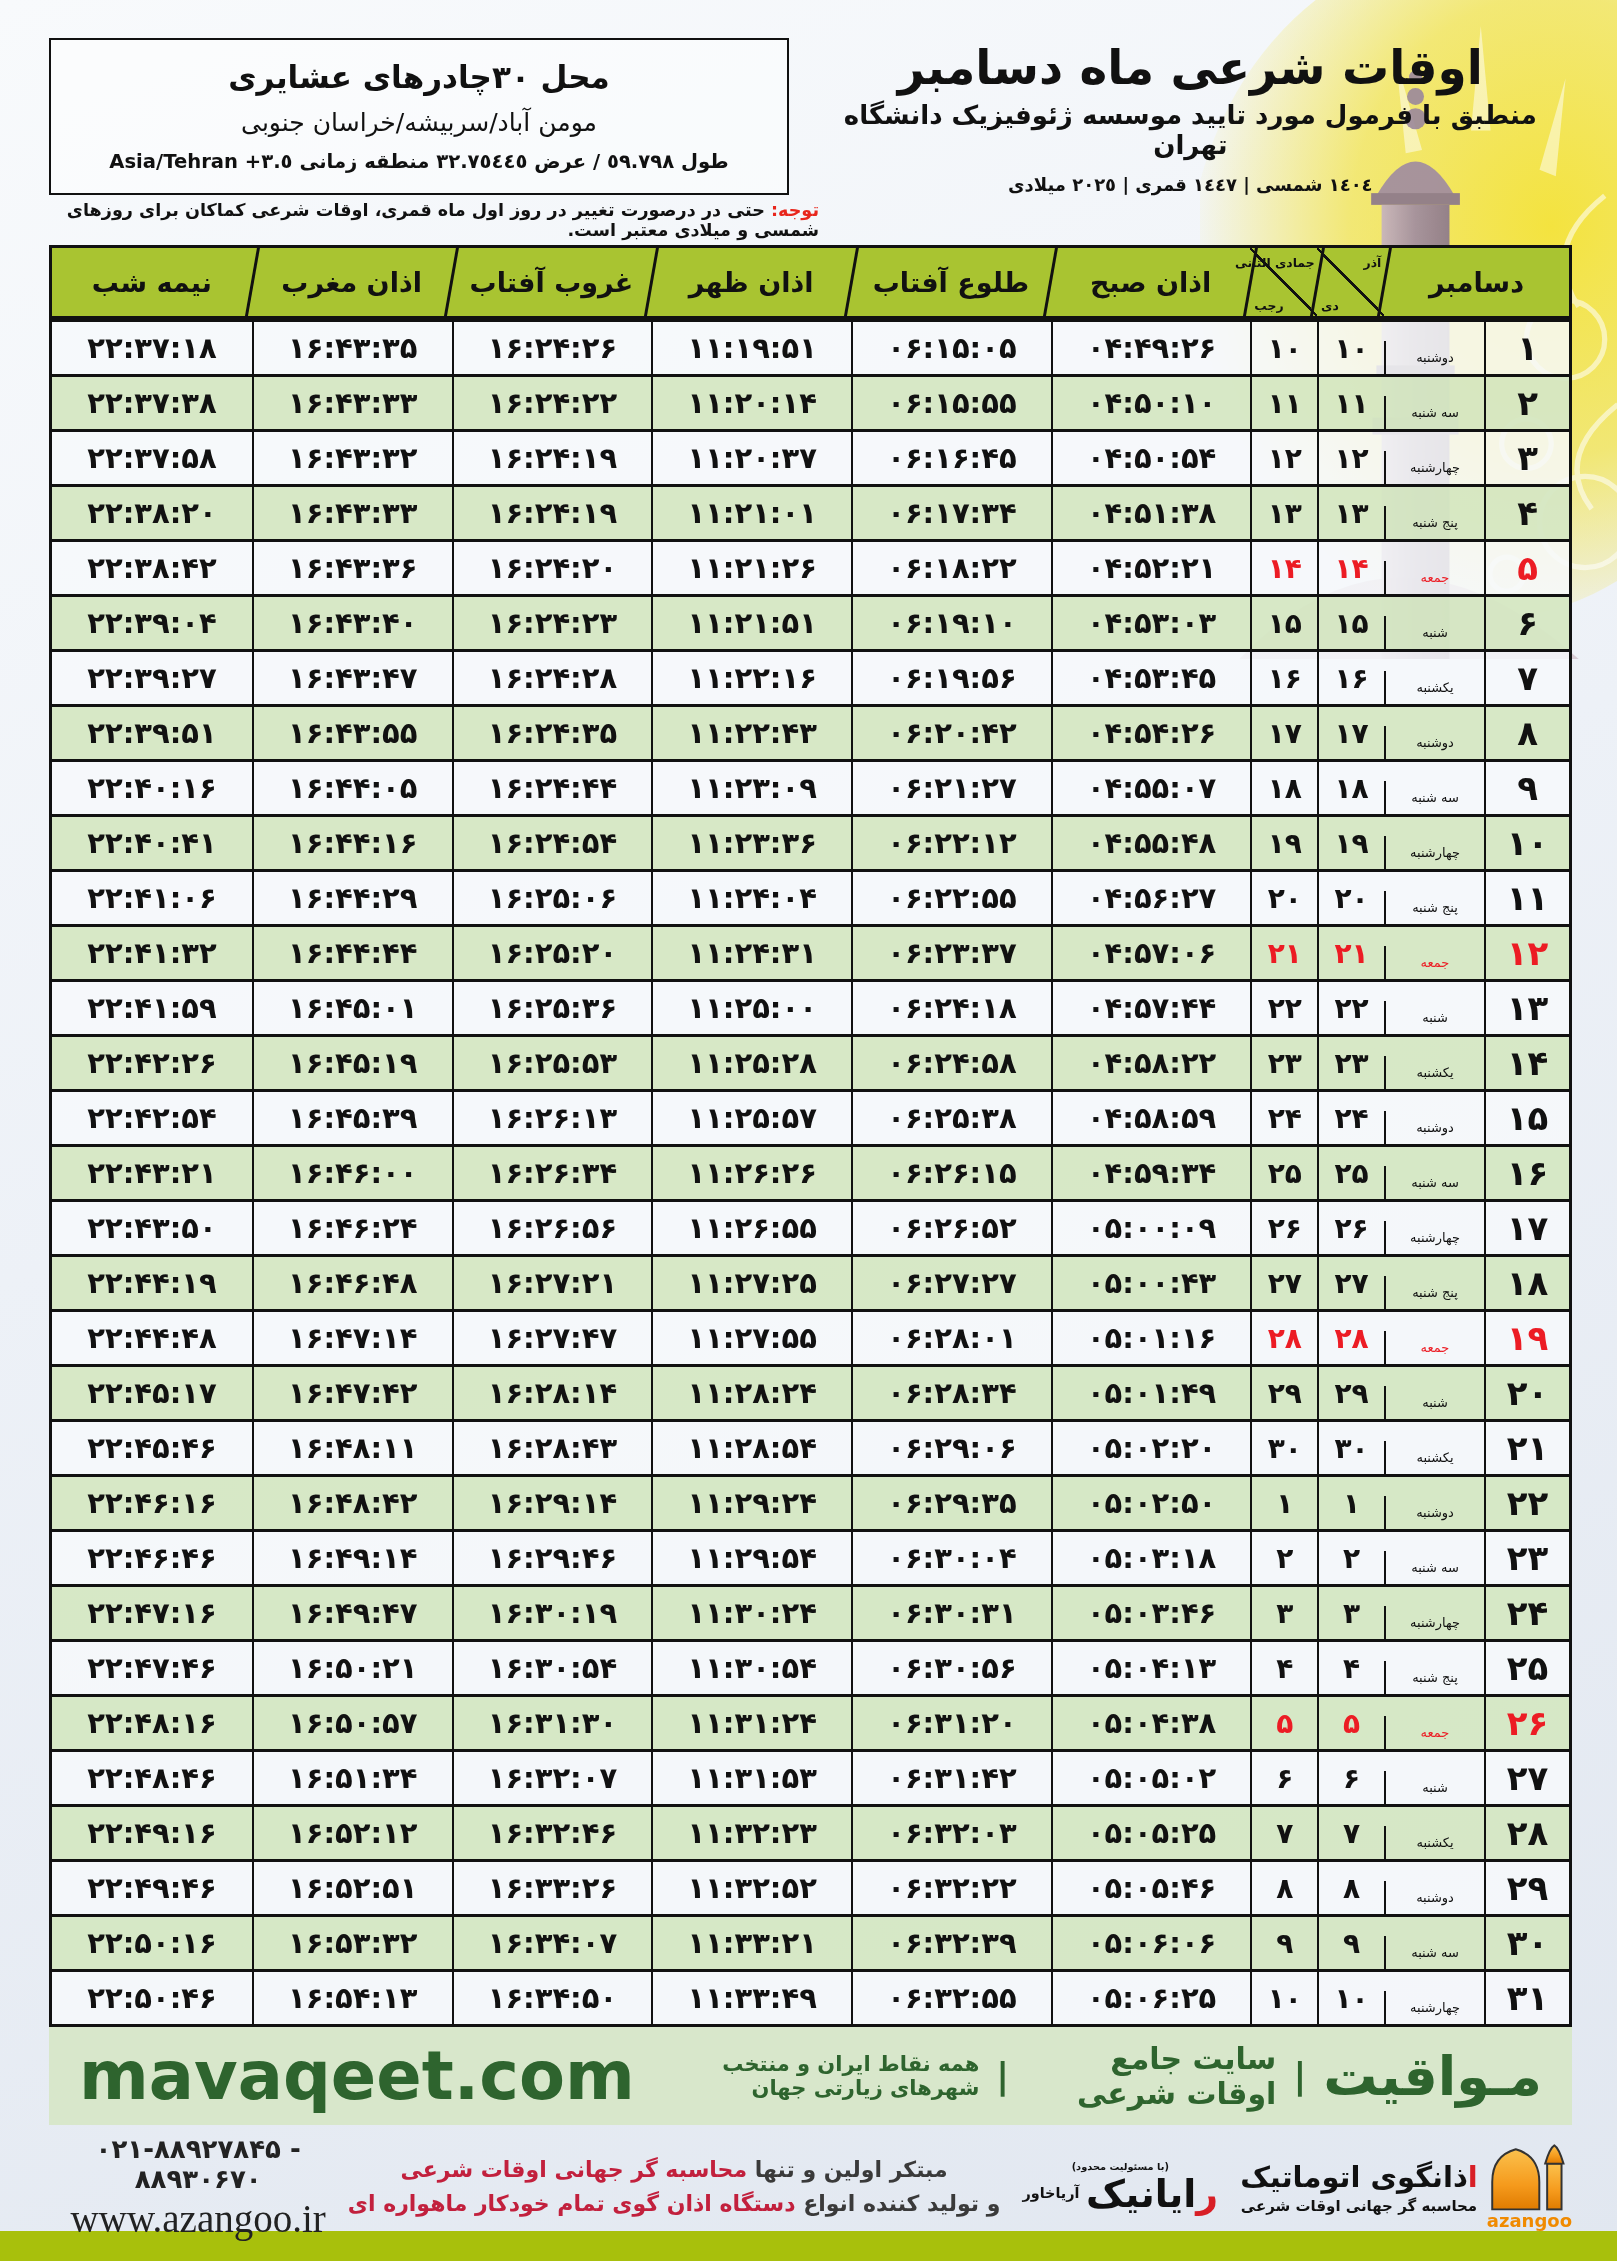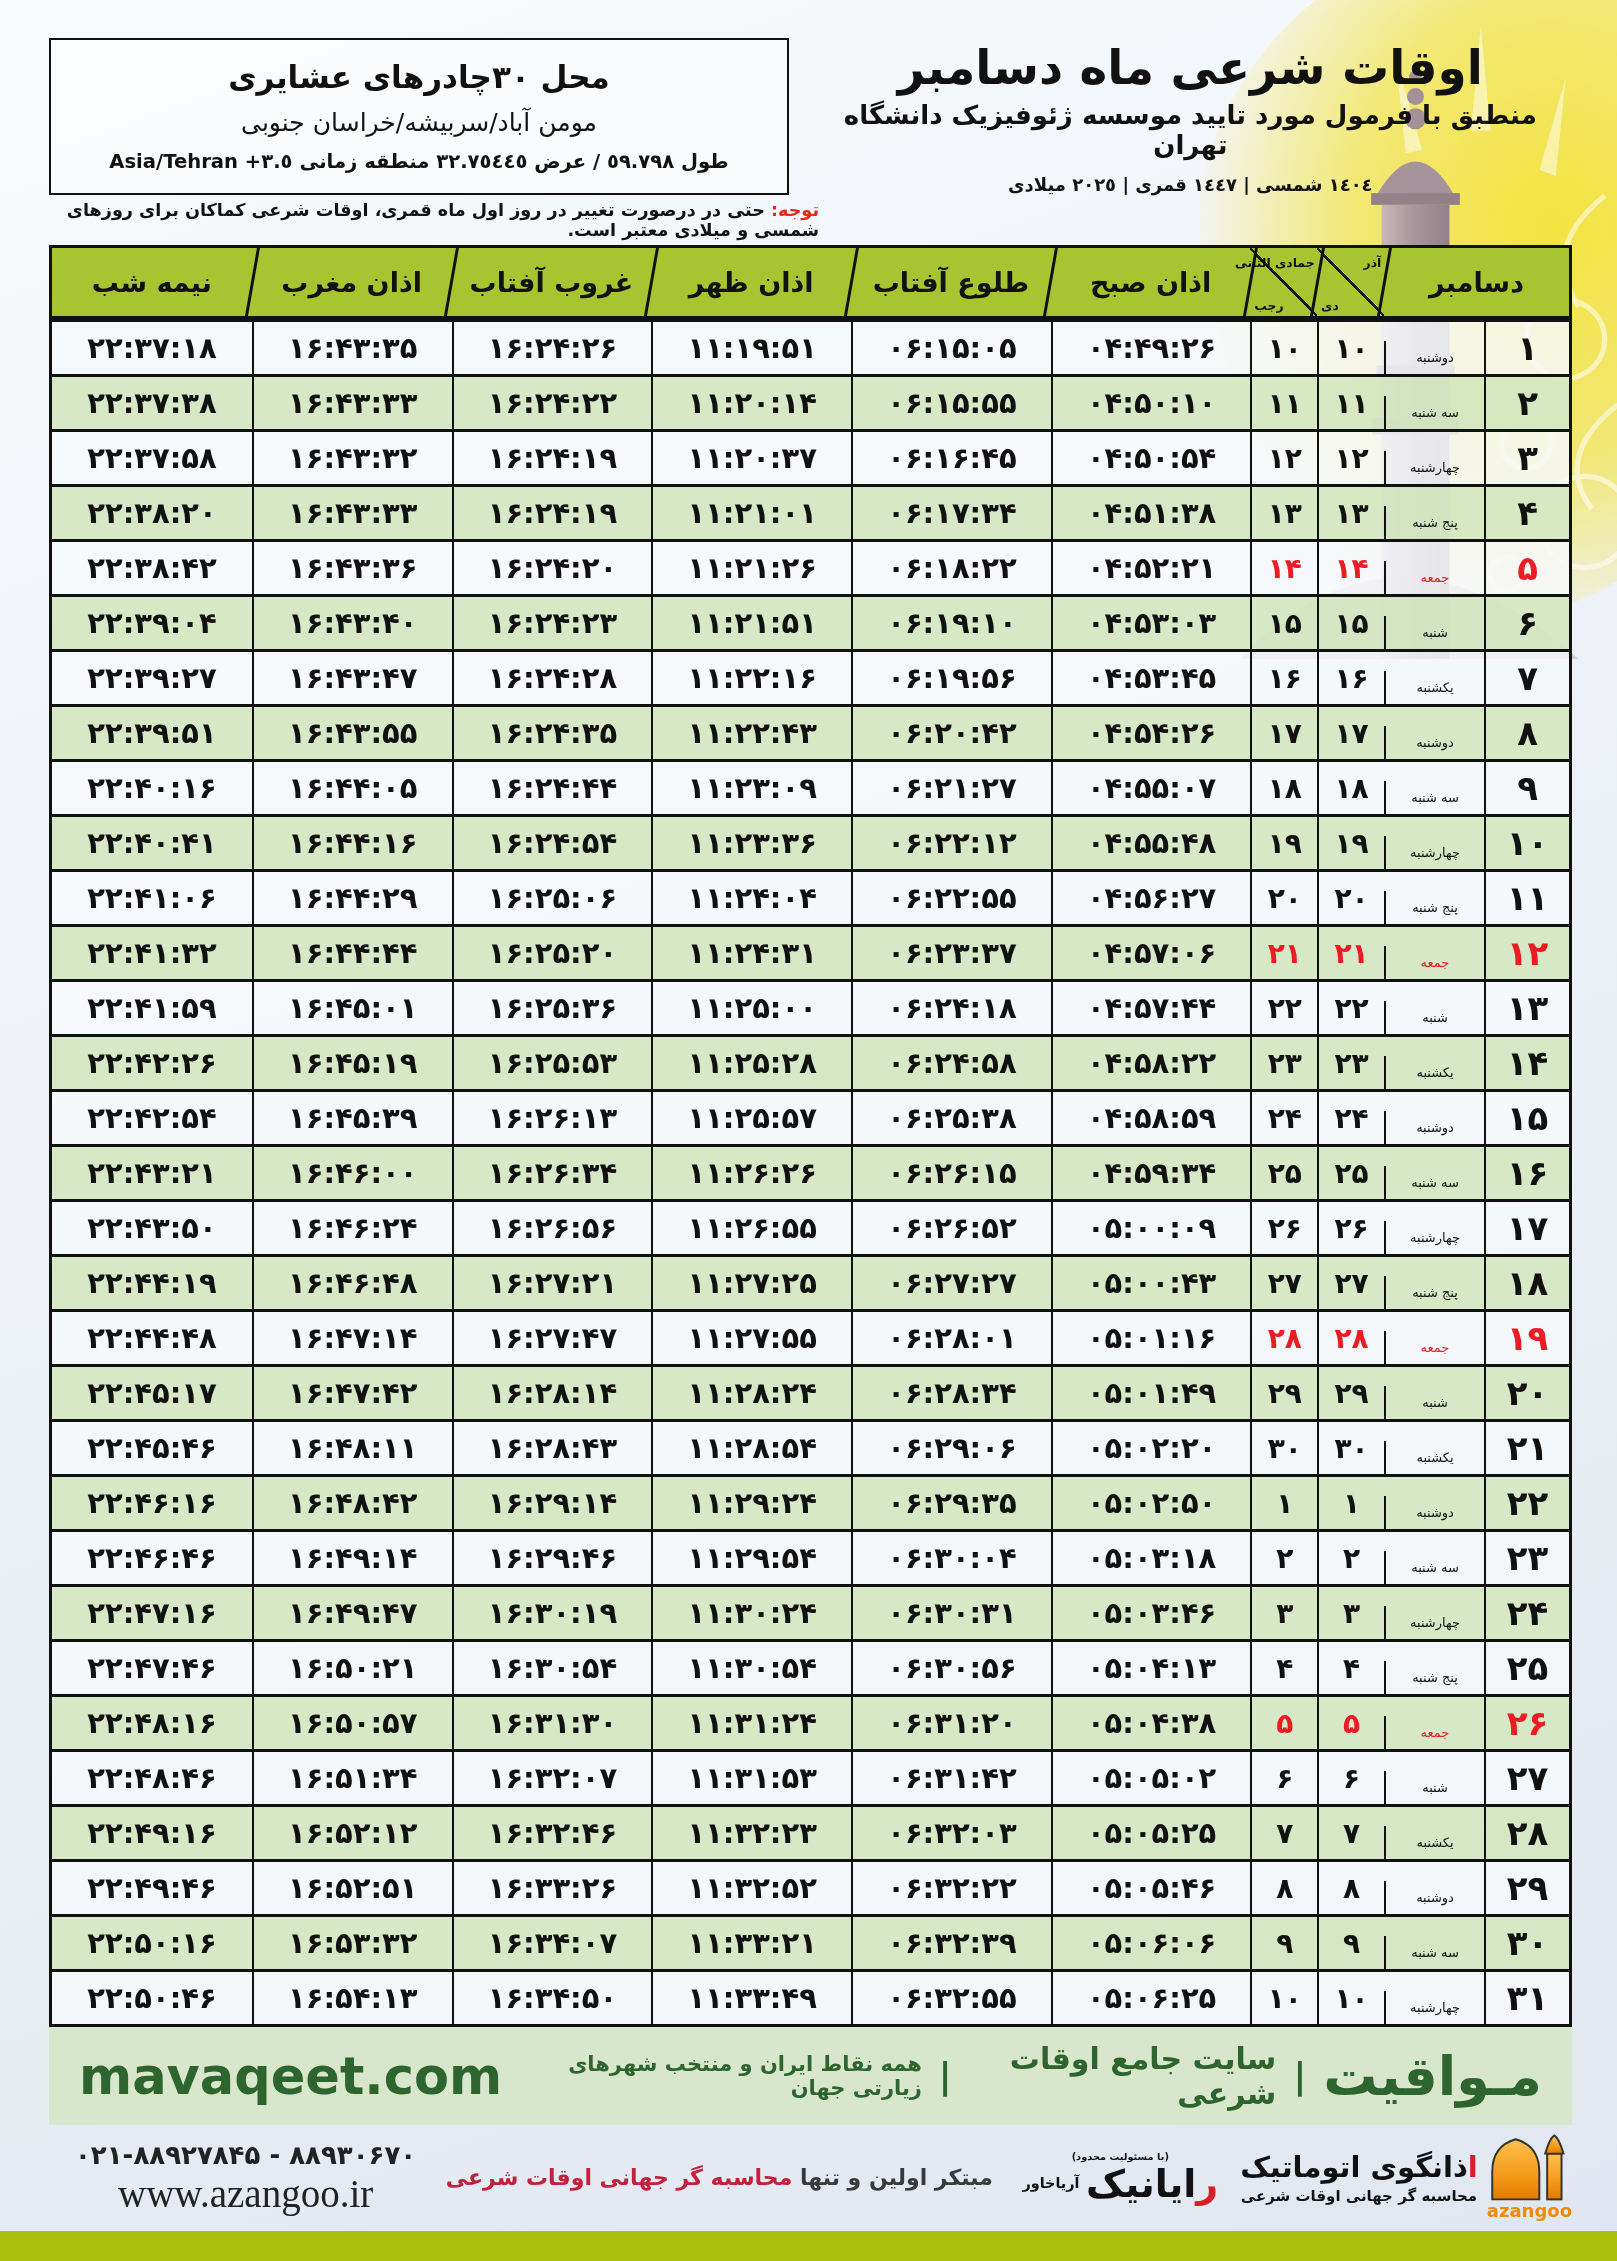--- a/index.html
+++ b/index.html
@@ -56,21 +56,21 @@
   .trow.friday .c-day,.trow.friday .c-wd,.trow.friday .c-nd{color:#ec1c24;}
 
   
   .mv{margin:0 46px 0 49px;height:98px;background:#d8e7cb;display:flex;align-items:center;
       padding:0 30px;gap:17px;box-sizing:border-box;}
   .mv *{color:#2e642e;}
   .mv-brand{font-size:54px;font-weight:bold;}
   .mv-sep{font-size:35px;font-weight:bold;}
   .mv-t1{font-size:30px;font-weight:bold;}
   .mv-t2{font-size:21px;font-weight:bold;}
-  .mv-url{margin-right:auto;direction:ltr;font-size:51px;font-weight:bold;text-align:right;}
+  .mv-url{margin-right:auto;direction:ltr;font-size:67px;font-weight:bold;text-align:right;}
 
   
   .bt{margin:9px 46px 0 49px;display:flex;align-items:center;gap:22px;}
   .az{display:flex;align-items:center;gap:9px;}
   .az-iconwrap{text-align:center;}
   .az-latin{color:#f08a00;font-weight:bold;font-size:18px;direction:ltr;margin-top:-3.9px;}
   .az-text{text-align:center;}
   .az-title{font-size:29px;font-weight:bold;white-space:nowrap;}
   .az-title .red{color:#d81f26;}
   .az-sub{font-size:15px;font-weight:bold;margin-top:2.6px;white-space:nowrap;}
@@ -597,20 +597,23 @@
             <span>آریا</span>
             <span>خاور</span>
           </div>
         </div>
       </div>
 
       <div class="promo">
         <div>
           <span class="d">مبتکر اولین و تنها </span><span class="r">محاسبه گر جهانی اوقات شرعی</span>
         </div>
+        <div>
+          <span class="d">و تولید کننده انواع </span><span class="r">دستگاه اذان گوی تمام خودکار ماهواره ای</span>
+        </div>
       </div>
 
       <div class="contact">
         <div class="phones">۰۲۱-۸۸۹۲۷۸۴۵ - ۸۸۹۳۰۶۷۰</div>
         <div class="web">www.azangoo.ir</div>
       </div>
     </div>
 
   </div>
 

